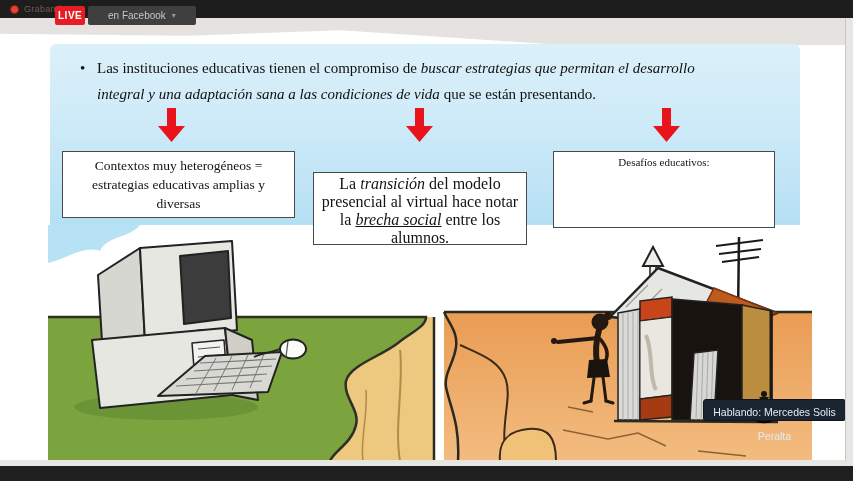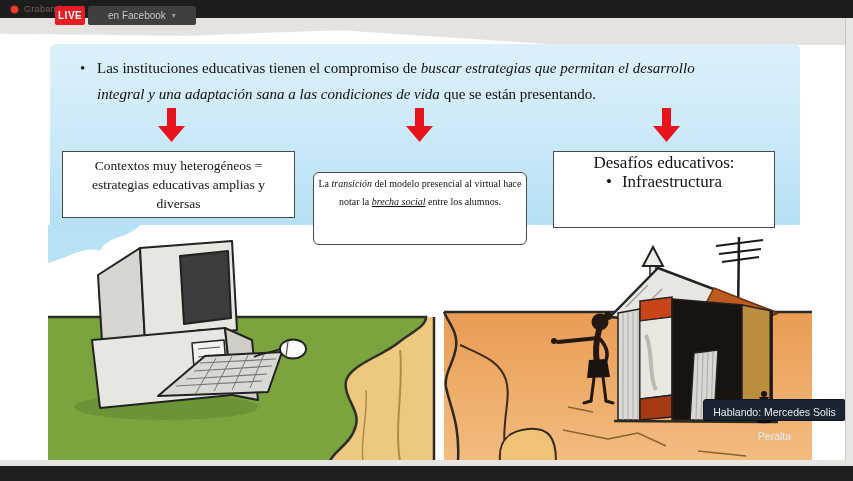--- a/index.html
+++ b/index.html
@@ -34,22 +34,22 @@
   .bullet-row .lines{margin-left:17px;}
   .it{font-style:italic;}
   .itu{font-style:italic;text-decoration:underline;}
 
   .down-arrow{position:absolute;z-index:6;width:36px;height:36px;}
 
   .textbox{position:absolute;background:#fff;border:1.3px solid #4a4a4a;box-sizing:border-box;
            font-family:"Liberation Serif","DejaVu Serif",serif;color:#131313;text-align:center;
            z-index:7;overflow:hidden;}
   .box-left {left:62px; top:151px;width:233px;height:67px;font-size:13.5px;line-height:19px;padding:4px 21px;}
-  .box-mid  {left:313px;top:172px;width:214px;height:73px;font-size:10px;line-height:18px;padding:2px 4px;border-radius:6px;}
-  .box-right{left:553px;top:151px;width:222px;height:77px;font-size:17px;line-height:19px;padding:1px 4px;}
+  .box-mid  {left:313px;top:172px;width:214px;height:73px;font-size:16px;line-height:18px;padding:2px 4px;}
+  .box-right{left:553px;top:151px;width:222px;height:77px;font-size:11px;line-height:19px;padding:1px 4px;}
   .box-right .bitem .b{margin-right:10px;}
 
   .illustration{position:absolute;left:48px;top:225px;z-index:5;}
 
   .speaker-badge{position:absolute;left:703px;top:399px;width:143px;height:22px;line-height:24px;
                  background:#1b2531;border:1px solid #0e1620;box-sizing:border-box;border-radius:3px;
                  color:#e3eaf2;font-size:10.5px;text-align:center;z-index:20;}
 
   .bottom-strip{position:absolute;left:0;top:460px;width:853px;height:6px;background:#e8e6e3;z-index:26;}
   .bottom-bar{position:absolute;left:0;top:466px;width:853px;height:15px;background:#1f1f1f;z-index:30;}
@@ -206,20 +206,19 @@
   <div class="textbox box-left">
     <span>Contextos muy heterogéneos = estrategias educativas amplias y diversas</span>
   </div>
 
   <div class="textbox box-mid">
     <span>La </span><span class="it">transición</span><span> del modelo presencial al virtual hace notar la </span><span class="itu">brecha social</span><span> entre los alumnos.</span>
   </div>
 
   <div class="textbox box-right">
     <div>Desafíos educativos:</div>
-    <div class="bitem"><span class="b">•</span><span>Infraestructura</span></div>
   </div>
 
   <div class="speaker-badge">Hablando: Mercedes Solis Peralta</div>
 
   <div class="bottom-strip"></div>
   <div class="bottom-bar"></div>
 </div>
 
 </body></html>

